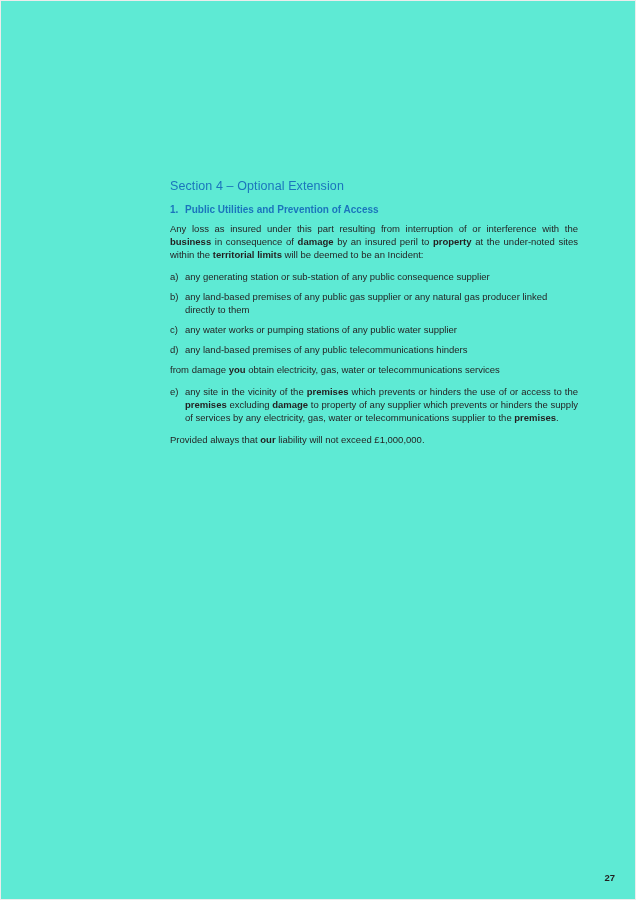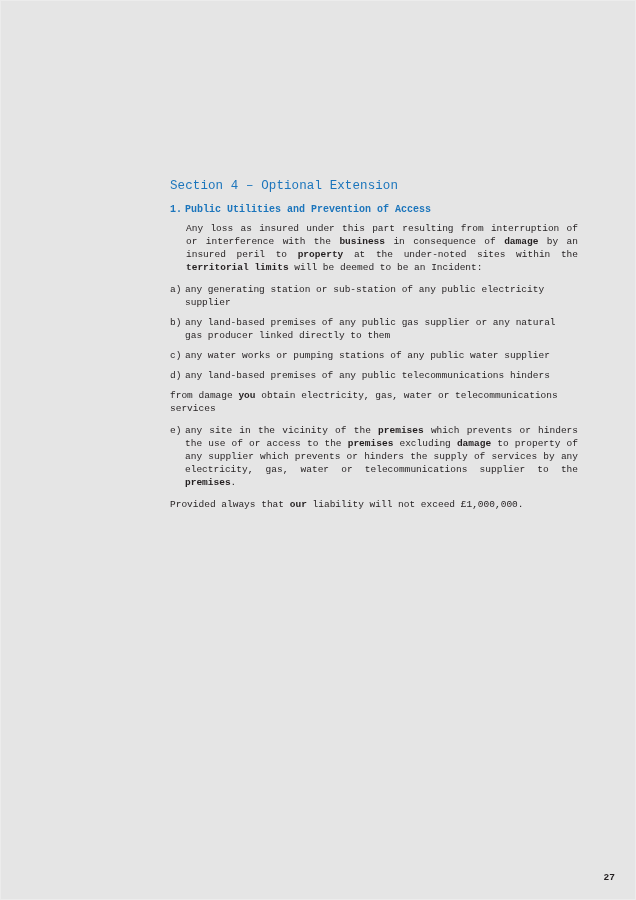--- a/index.html
+++ b/index.html
@@ -8,24 +8,24 @@
   }
   html,body{
     margin:0;
     padding:0;
     background:#ffffff;
   }
   .page{
     position:relative;
     width:636px;
     height:900px;
-    background:#e5e5e5;
+    background:#5eead4;
     border:1px solid #ececec;
     box-sizing:border-box;
-    font-family:Liberation Mono, monospace;
+    font-family:Liberation Sans, sans-serif;
     color:var(--body_text);
     overflow:hidden;
   }
   .content{
     position:absolute;
     left:169px;
     top:178px;
     width:408px;
   }
   .section-title{
@@ -46,21 +46,21 @@
     color:var(--heading_blue);
     margin:0 0 7px 0;
     display:flex;
   }
   .clause-num{
     flex:0 0 15px;
   }
   .body{
     font-size:9.5px;
     line-height:13px;
-    margin:0 0 9px 16px;
+    margin:0 0 9px 0;
   }
   .justify{
     text-align:justify;
   }
   .body strong, .li-text strong{
     font-weight:700;
   }
   .list{
     margin:0 0 2px 0;
   }
@@ -106,21 +106,21 @@
     <h2 class="clause-heading">
       <span class="clause-num">1.</span>
       <span class="clause-title">Public Utilities and Prevention of Access</span>
     </h2>
 
     <p class="body justify"><span>Any loss as insured under this part resulting from interruption of or interference with the </span><strong>business</strong><span> in consequence of </span><strong>damage</strong><span> by an insured peril to </span><strong>property</strong><span> at the under-noted sites within the </span><strong>territorial limits</strong><span> will be deemed to be an Incident:</span></p>
 
     <div class="list">
       <div class="list-item">
         <span class="li-label">a)</span>
-        <span class="li-text"><span>any generating station or sub-station of any public electricity supplier</span></span>
+        <span class="li-text"><span>any generating station or sub-station of any public consequence supplier</span></span>
       </div>
       <div class="list-item">
         <span class="li-label">b)</span>
         <span class="li-text"><span>any land-based premises of any public gas supplier or any natural gas producer linked directly to them</span></span>
       </div>
       <div class="list-item">
         <span class="li-label">c)</span>
         <span class="li-text"><span>any water works or pumping stations of any public water supplier</span></span>
       </div>
       <div class="list-item">

